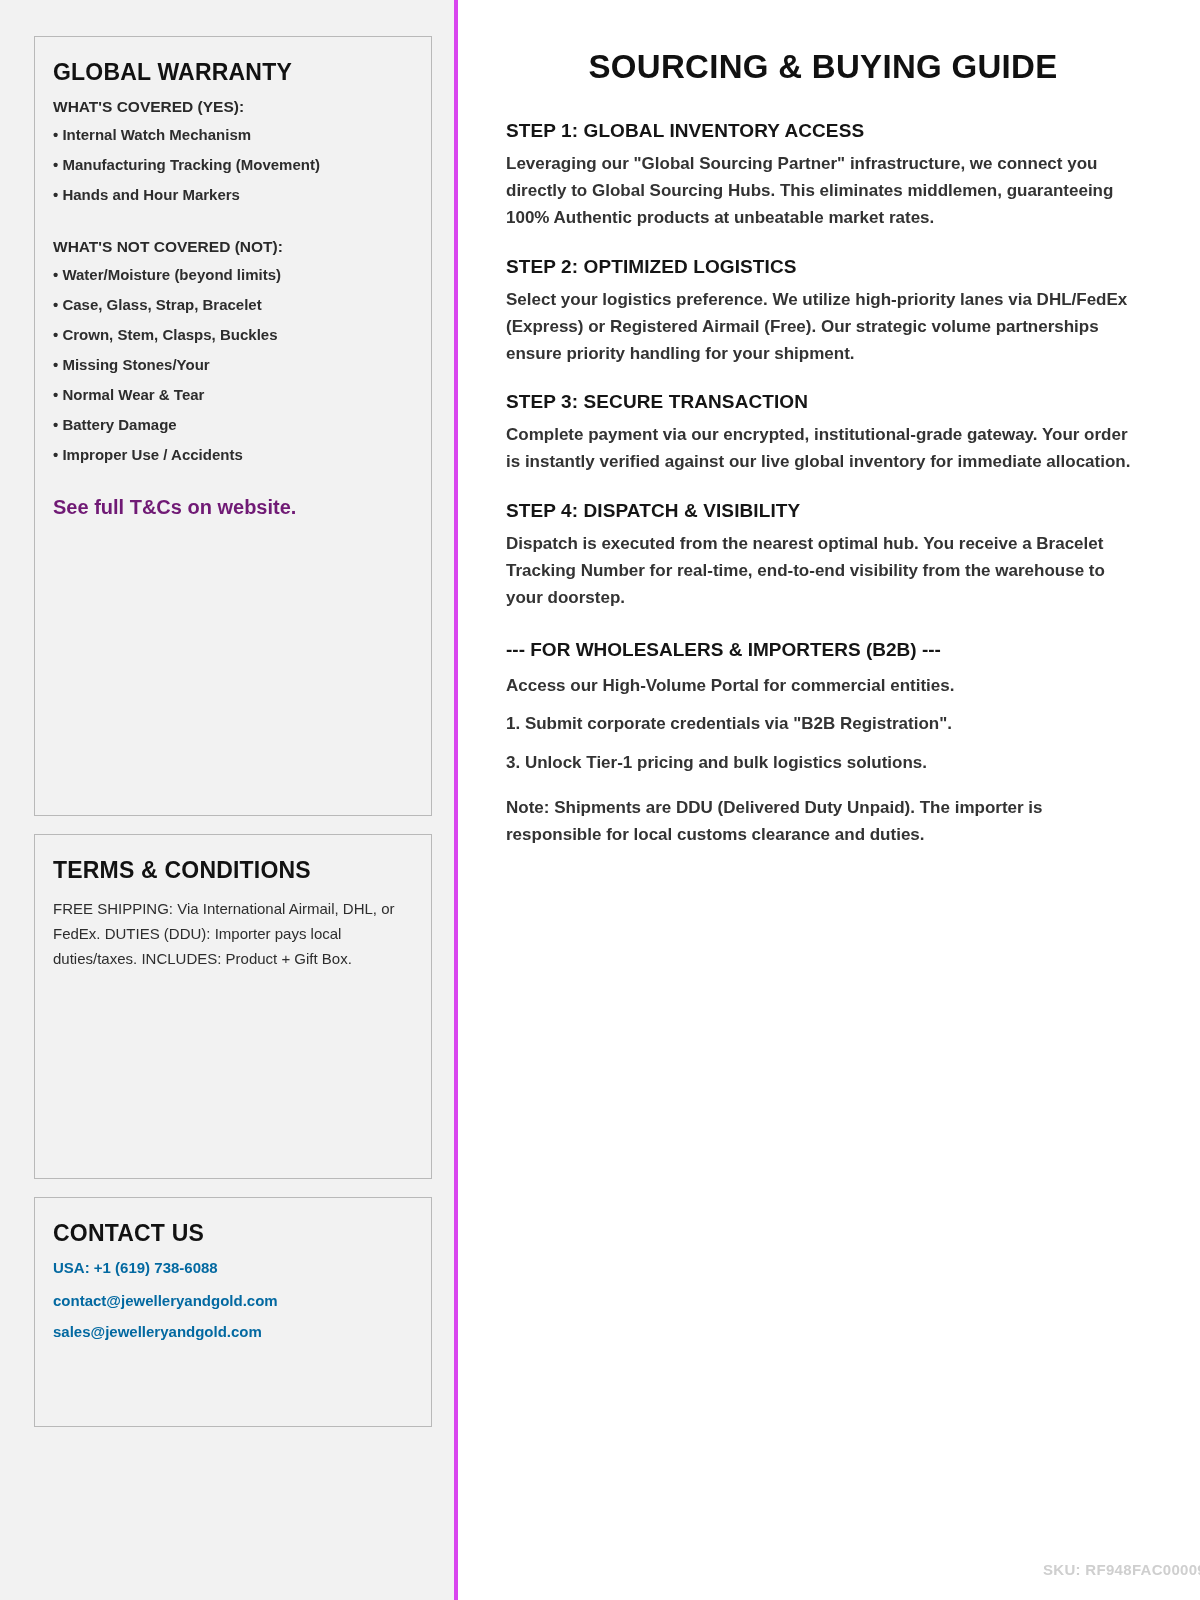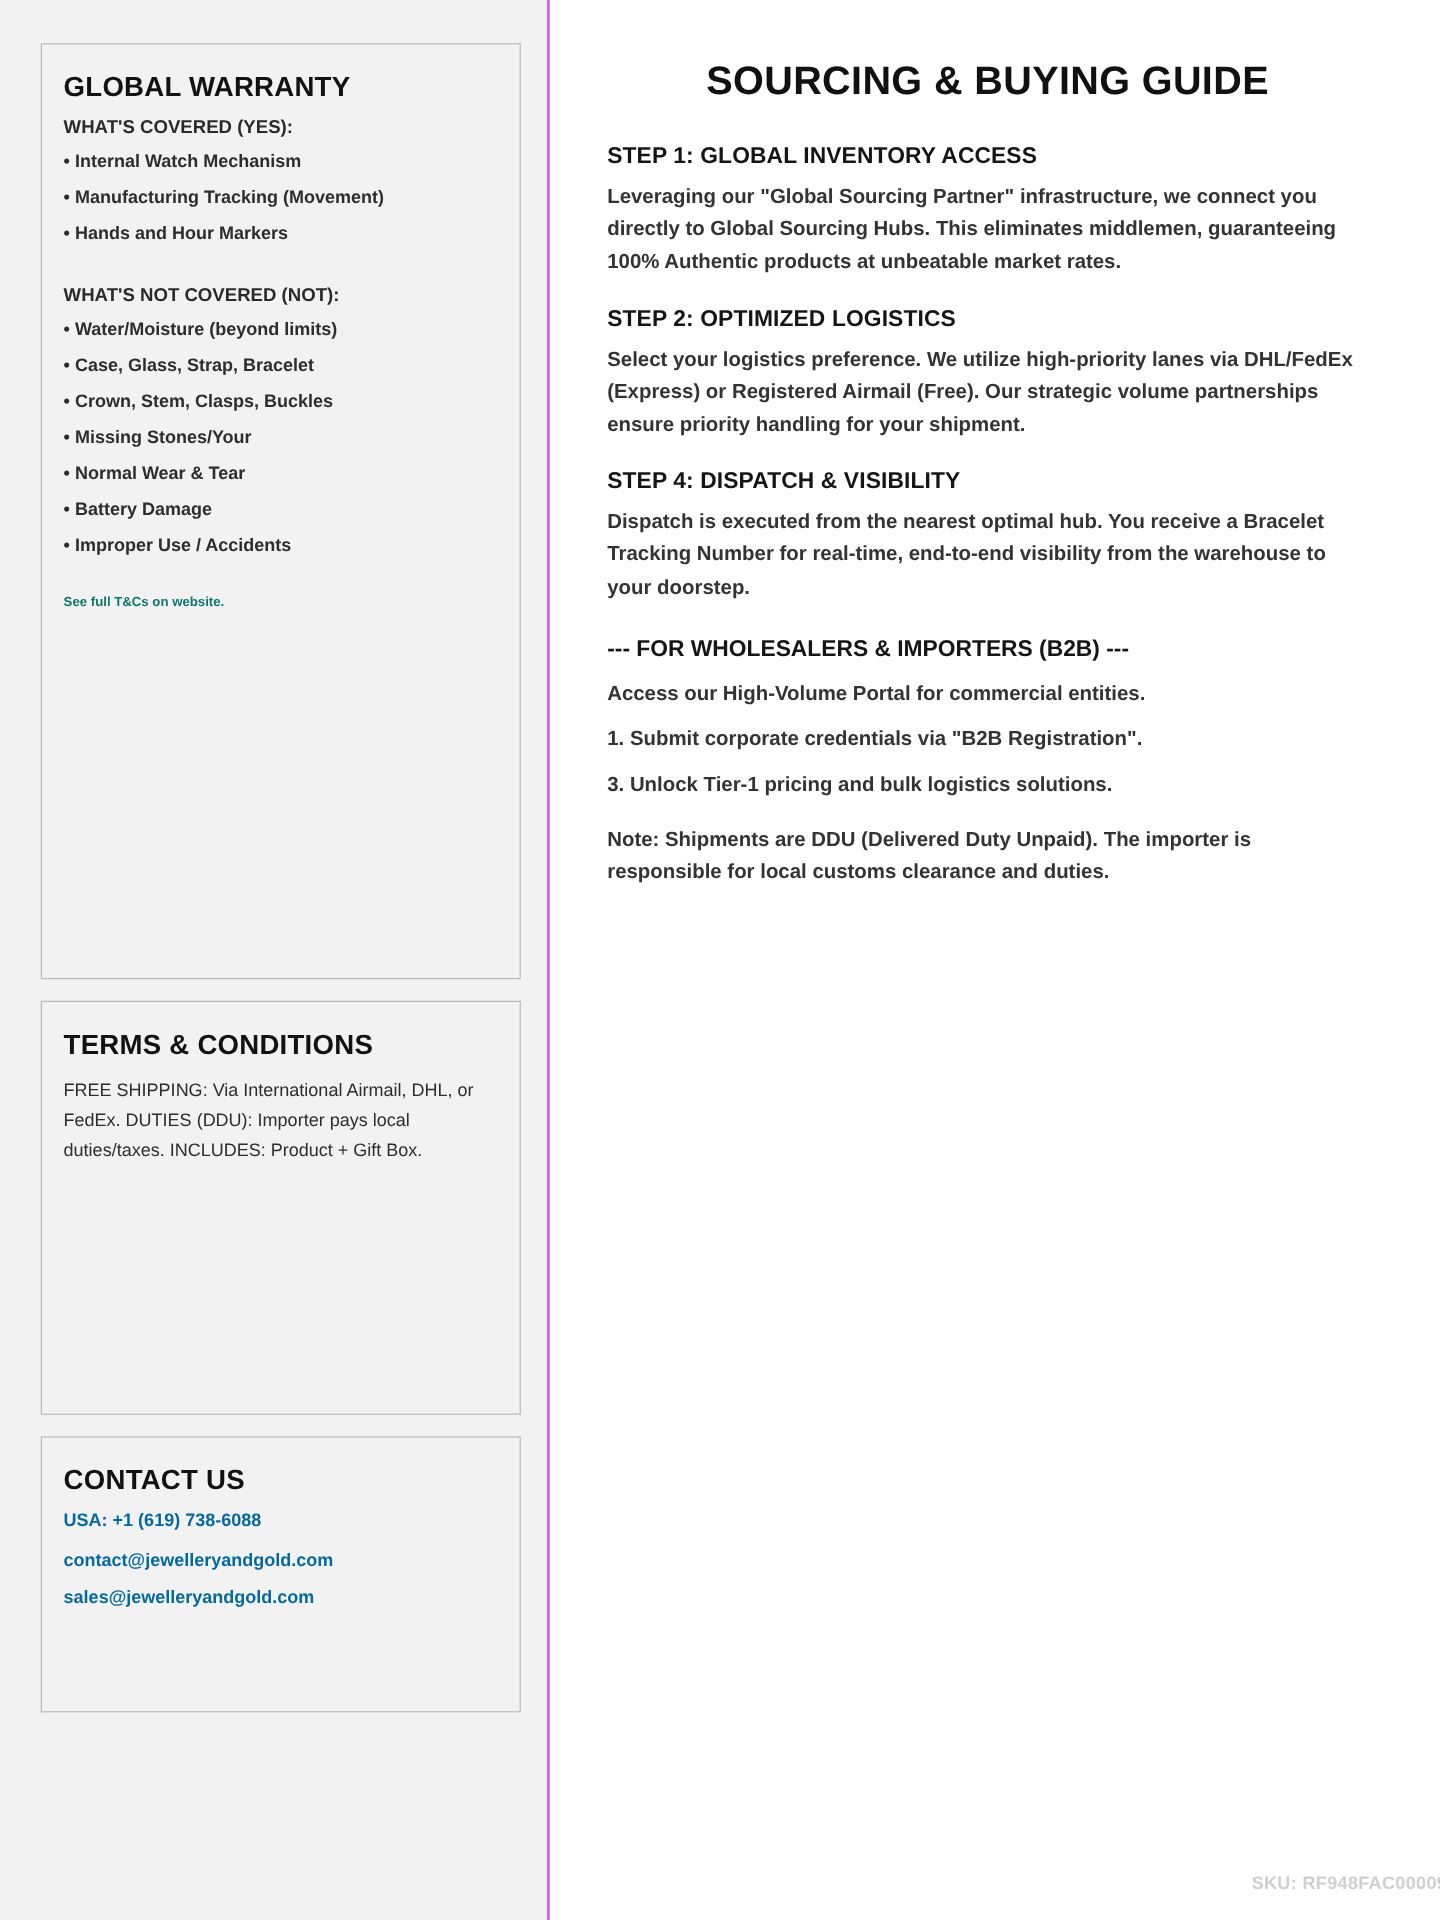--- a/index.html
+++ b/index.html
@@ -15,21 +15,21 @@
     width: 1200px;
     height: 1600px;
     display: flex;
     background: #ffffff;
   }
   
   .left-col {
     width: 458px;
     min-width: 458px;
     background: #f2f2f2;
-    border-right: 2px solid #d946ef;
+    border-right: 4px solid #d946ef;
     padding: 36px 22px 20px 34px;
     display: flex;
     flex-direction: column;
     gap: 18px;
   }
   .panel {
     border: 1px solid #b9b9b9;
     background: #f2f2f2;
     padding: 22px 18px 20px 18px;
   }
@@ -52,23 +52,23 @@
   }
   .bullet {
     font-size: 15px;
     font-weight: bold;
     color: #2d2d2d;
     line-height: 1.2;
     margin-bottom: 12px;
   }
   .gap-block { height: 22px; }
   .note-line {
-    font-size: 11px;
-    font-weight: bold;
-    color: #0f766e;
+    font-size: 20px;
+    font-weight: bold;
+    color: #701a75;
     margin-top: 32px;
   }
   .terms-body {
     font-size: 15px;
     font-weight: normal;
     color: #2d2d2d;
     line-height: 1.68;
   }
   .contact-line {
     font-size: 15px;
@@ -186,20 +186,24 @@
     <div class="step">
       <div class="step-head">STEP 1: GLOBAL INVENTORY ACCESS</div>
       <div class="step-body">Leveraging our "Global Sourcing Partner" infrastructure, we connect you directly to Global Sourcing Hubs. This eliminates middlemen, guaranteeing 100% Authentic products at unbeatable market rates.</div>
     </div>
 
     <div class="step">
       <div class="step-head">STEP 2: OPTIMIZED LOGISTICS</div>
       <div class="step-body">Select your logistics preference. We utilize high-priority lanes via DHL/FedEx (Express) or Registered Airmail (Free). Our strategic volume partnerships ensure priority handling for your shipment.</div>
     </div>
 
+    <div class="step">
+      <div class="step-head">STEP 3: SECURE TRANSACTION</div>
+      <div class="step-body">Complete payment via our encrypted, institutional-grade gateway. Your order is instantly verified against our live global inventory for immediate allocation.</div>
+    </div>
 
     <div class="step">
       <div class="step-head">STEP 4: DISPATCH &amp; VISIBILITY</div>
       <div class="step-body">Dispatch is executed from the nearest optimal hub. You receive a Bracelet Tracking Number for real-time, end-to-end visibility from the warehouse to your doorstep.</div>
     </div>
 
     <div class="b2b-head">--- FOR WHOLESALERS &amp; IMPORTERS (B2B) ---</div>
     <div class="b2b-line">Access our High-Volume Portal for commercial entities.</div>
     <div class="b2b-line">1. Submit corporate credentials via "B2B Registration".</div>
     <div class="b2b-line">3. Unlock Tier-1 pricing and bulk logistics solutions.</div>

